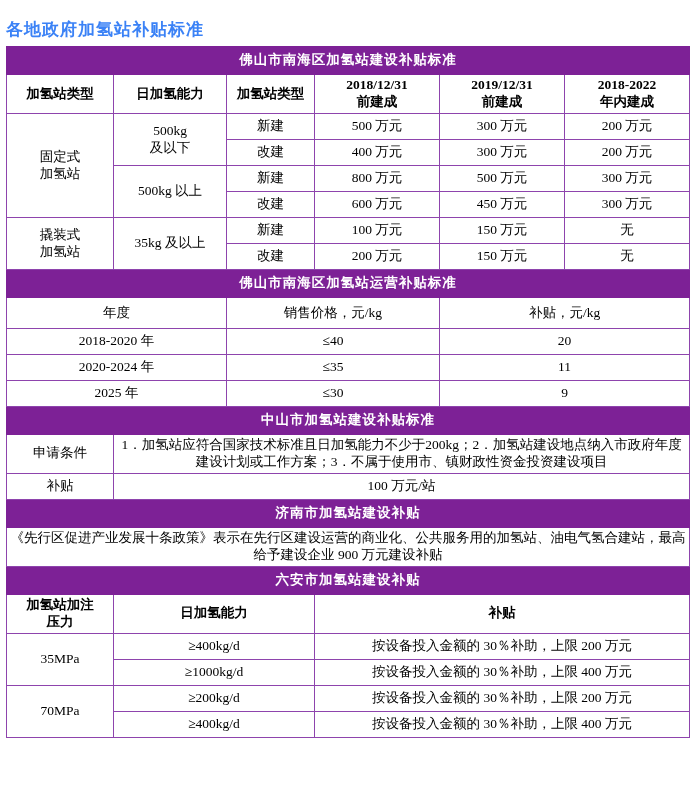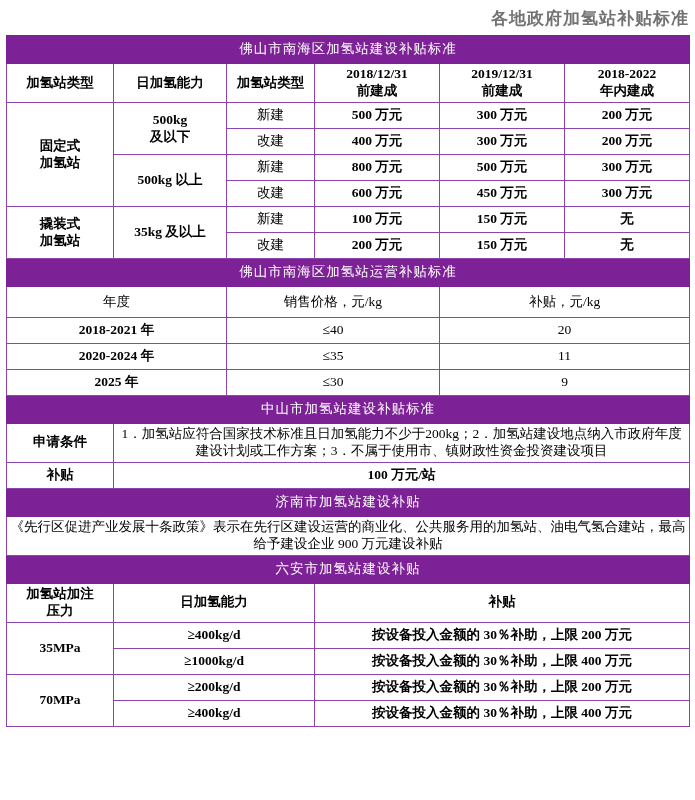--- a/index.html
+++ b/index.html
@@ -15,61 +15,61 @@
     overflow: hidden;
   }
   .page {
     width: 695px;
     height: 800px;
     box-sizing: border-box;
     padding: 0 6px;
     position: relative;
   }
   .doc-title {
-    color: #737373;
+    color: #3b82f6;
     font-weight: bold;
     font-size: 17px;
-    text-align: right;
-    padding: 7px 0 5px 0;
+    text-align: left;
+    padding: 18px 0 5px 0;
     letter-spacing: 1px;
   }
   table.main {
     border-collapse: collapse;
     width: 683px;
     table-layout: fixed;
   }
   table.main td, table.main th {
     border: 1px solid #8e44ad;
     font-size: 13.5px;
     text-align: center;
     vertical-align: middle;
     padding: 2px 3px;
     line-height: 1.25;
   }
   .band {
     background: #7d2196;
     color: #ffffff;
-    font-weight: normal;
+    font-weight: bold;
     font-size: 14px;
     letter-spacing: 1px;
     height: 23px;
     border: 1px solid #7d2196 !important;
   }
   .hdr {
     font-weight: bold;
     font-size: 13.5px;
     height: 34px;
   }
   .hdr2 {
     font-weight: normal;
     font-size: 13.5px;
     height: 26px;
   }
   .bold {
-    font-weight: bold;
+    font-weight: normal;
     margin-top: 13px;
   }
   .cell {
     height: 21px;
   }
   .just {
     text-align: justify;
     text-align-last: center;
     padding: 5px 10px;
     line-height: 1.7;
@@ -176,21 +176,21 @@
 
     <tr>
       <td class="band" colspan="6">佛山市南海区加氢站运营补贴标准</td>
     </tr>
     <tr>
       <td class="hdr2" colspan="2">年度</td>
       <td class="hdr2" colspan="2">销售价格，元/kg</td>
       <td class="hdr2" colspan="2">补贴，元/kg</td>
     </tr>
     <tr>
-      <td class="cell bold" colspan="2">2018-2021 年</td>
+      <td class="cell bold" colspan="2">2018-2020 年</td>
       <td class="cell" colspan="2">≤40</td>
       <td class="cell" colspan="2">20</td>
     </tr>
     <tr>
       <td class="cell bold" colspan="2">2020-2024 年</td>
       <td class="cell" colspan="2">≤35</td>
       <td class="cell" colspan="2">11</td>
     </tr>
     <tr>
       <td class="cell bold" colspan="2">2025 年</td>

